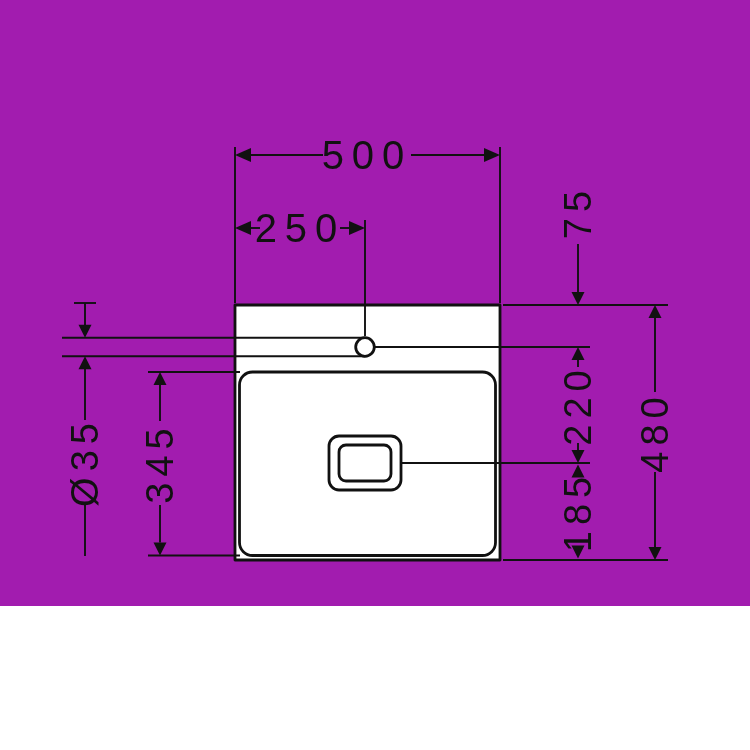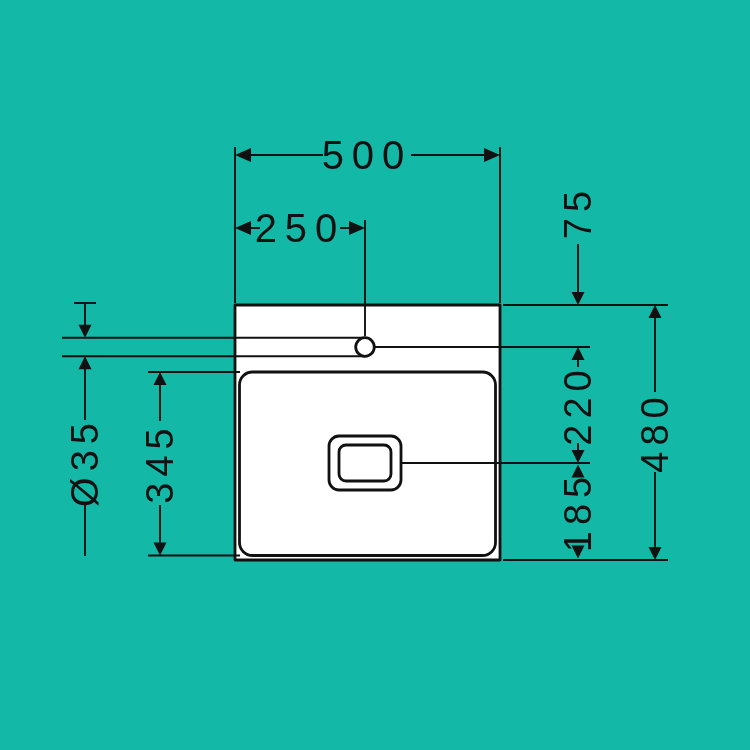--- a/index.html
+++ b/index.html
@@ -3,22 +3,22 @@
 <meta charset="utf-8">
 <style>
   html, body {
     margin: 0;
     padding: 0;
     background: #ffffff;
   }
   .stage {
     position: relative;
     width: 750px;
-    height: 750px;
-    background: #14b8a6;
+    height: 606px;
+    background: #a21caf;
     font-family: "Liberation Sans", sans-serif;
     overflow: hidden;
   }
   svg { display: block; }
   .obj {
     fill: #ffffff;
     stroke: #111111;
     stroke-width: 2.8;
     stroke-linejoin: round;
   }

